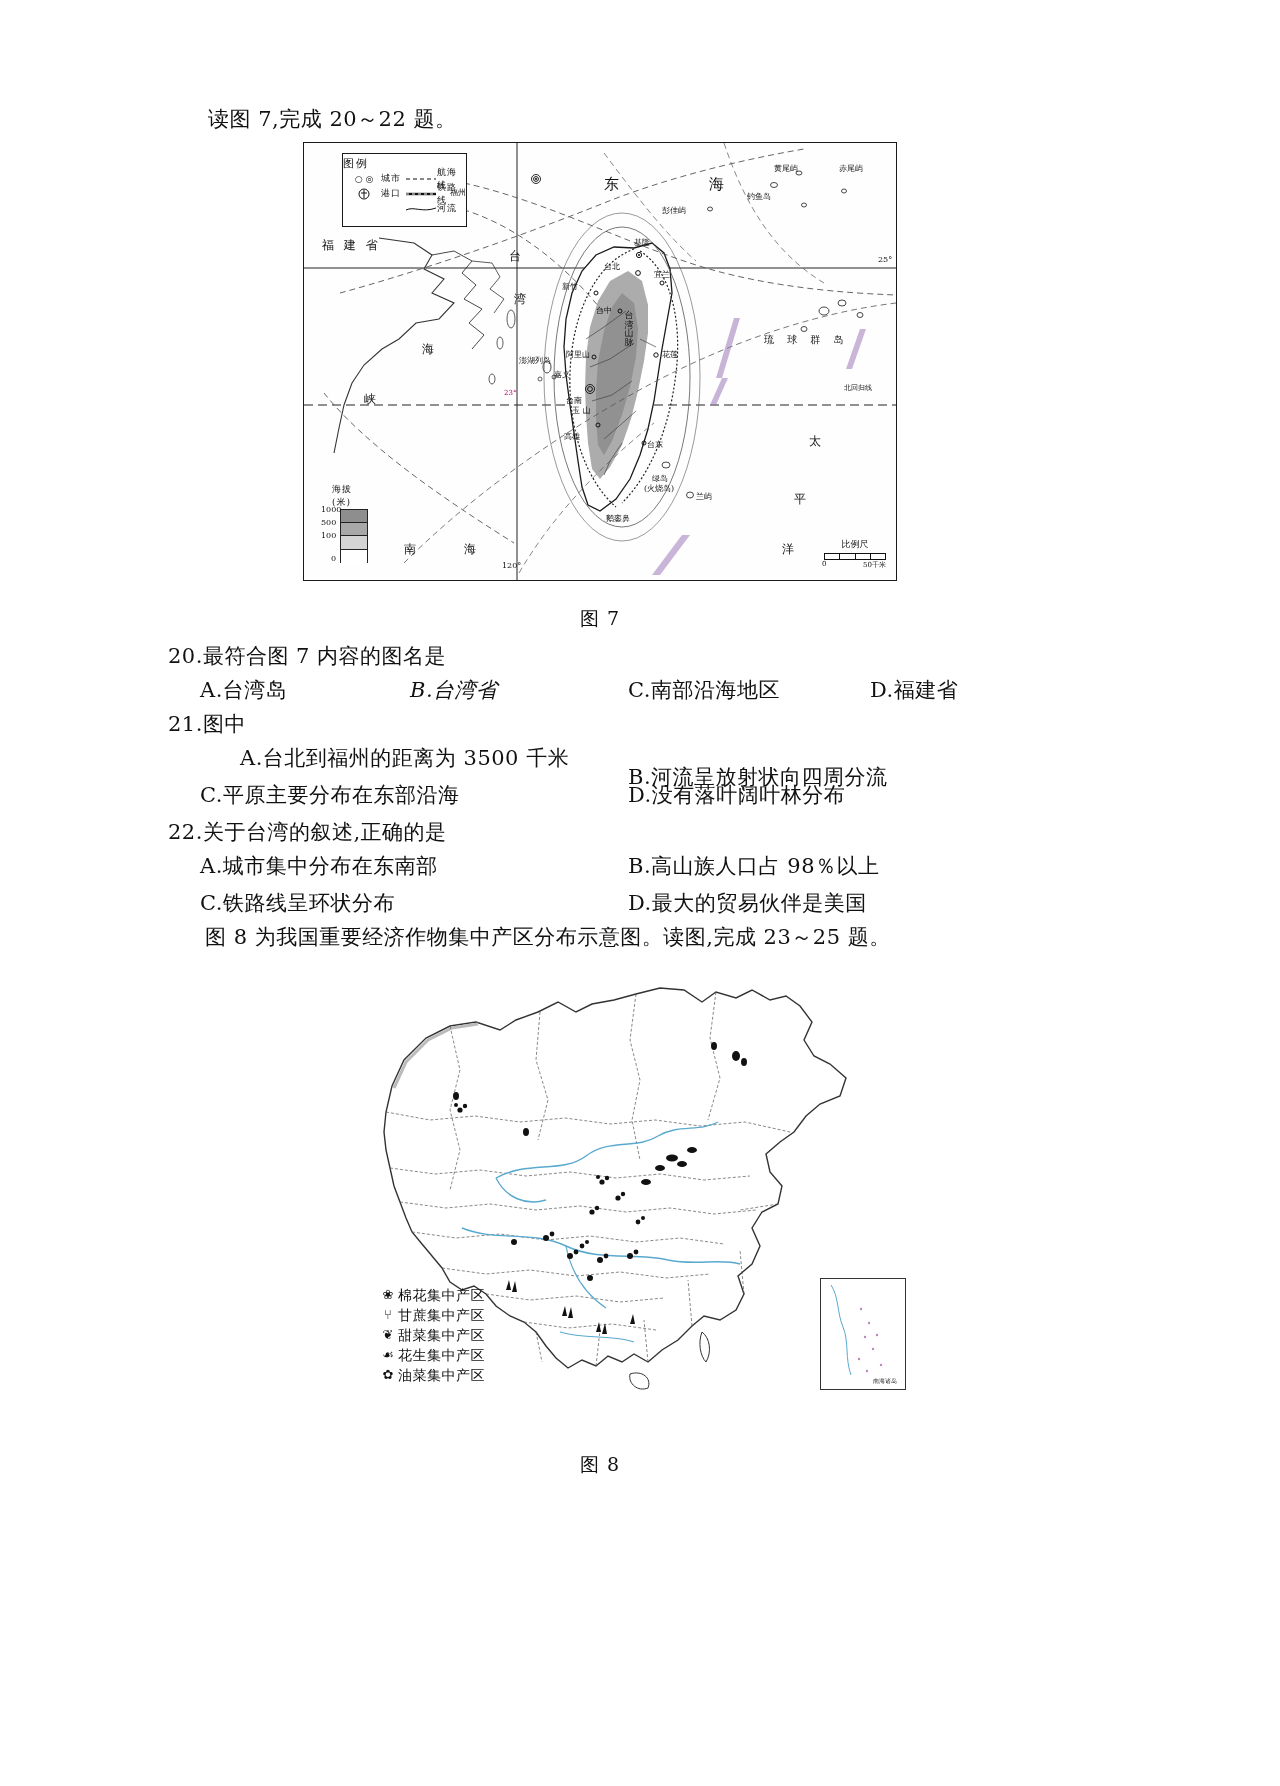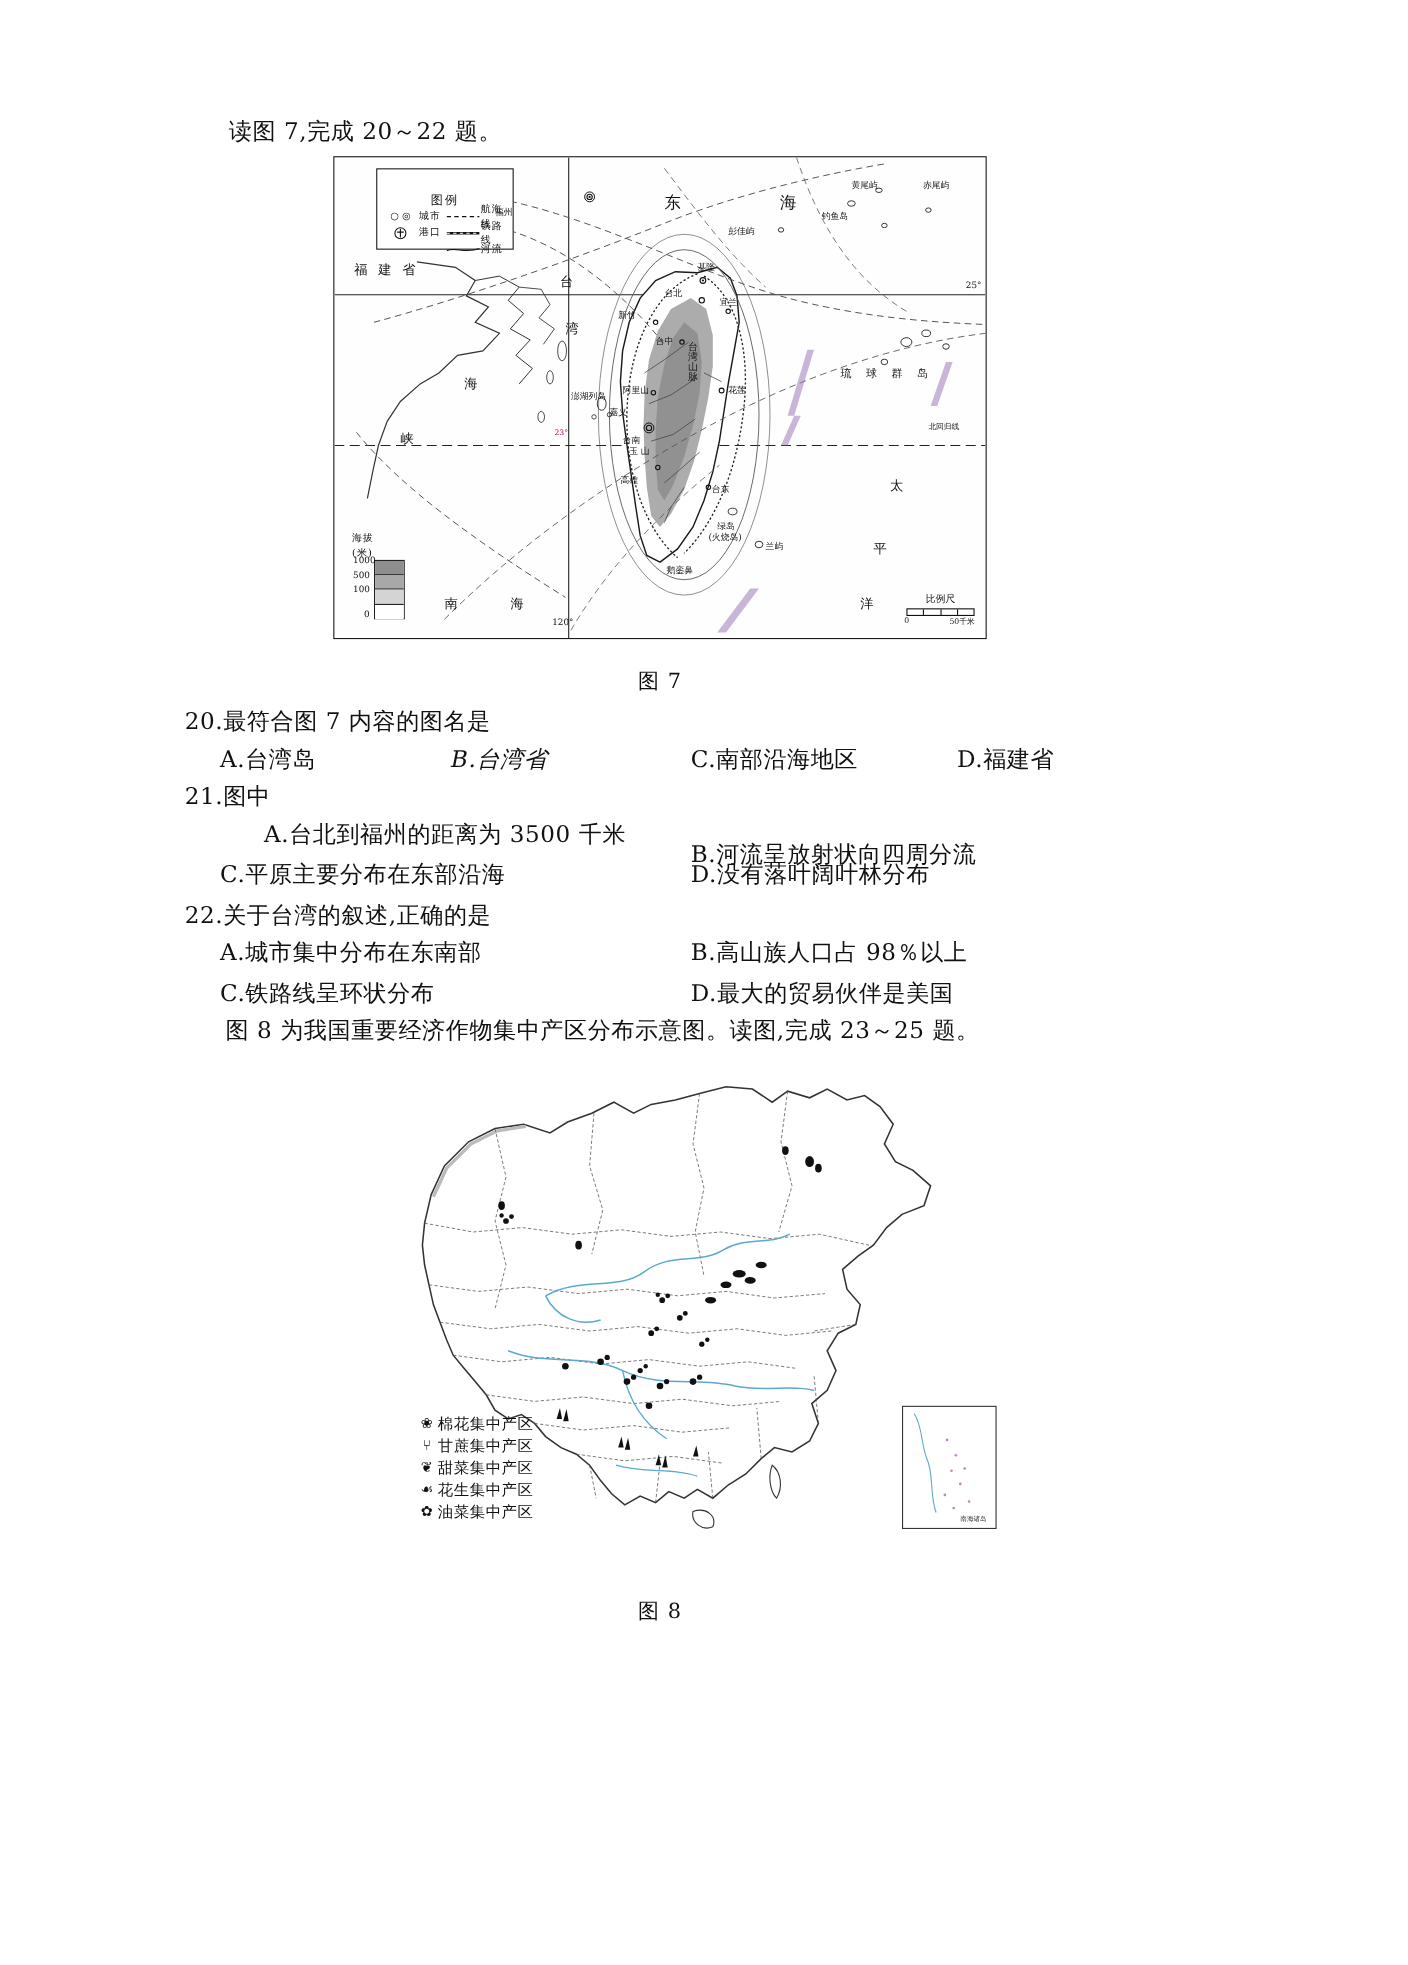--- a/index.html
+++ b/index.html
@@ -72,24 +72,23 @@
   
   #f7legend {
     position: absolute;
     left: 38px; top: 10px;
     width: 123px; height: 72px;
     border: 1.2px solid #1a1a1a;
     background: #fff;
     font-size: 9px;
   }
   #f7legend .ltitle {
-    text-align: center;
     font-size: 11px;
     letter-spacing: 2px;
-    margin-top: 20px;
+    margin-top: 2px;
   }
   #f7legend .lrow {
     display: flex;
     align-items: center;
     height: 15px;
     padding-left: 4px;
     font-size: 9px;
   }
   #f7legend .lsym {
     width: 34px;
@@ -102,21 +101,21 @@
     width: 32px;
     display:flex; align-items:center; justify-content:center;
   }
 
   
   #f7elev {
     position: absolute;
     left: 16px; top: 340px;
     font-size: 8px;
   }
-  #f7elev .etitle { font-size: 9px; letter-spacing:1px; }
+  #f7elev .etitle { font-size: 9px; letter-spacing:1px;margin-left:12px; }
   #f7elev .ebox {
     width: 26px; height: 52px;
     border: 1px solid #222;
     position: relative;
     margin-left: 20px;
   }
   #f7elev .eseg { width:100%; border-bottom:1px solid #222; }
   #f7elev .enum {
     position: absolute;
     left: -20px;

